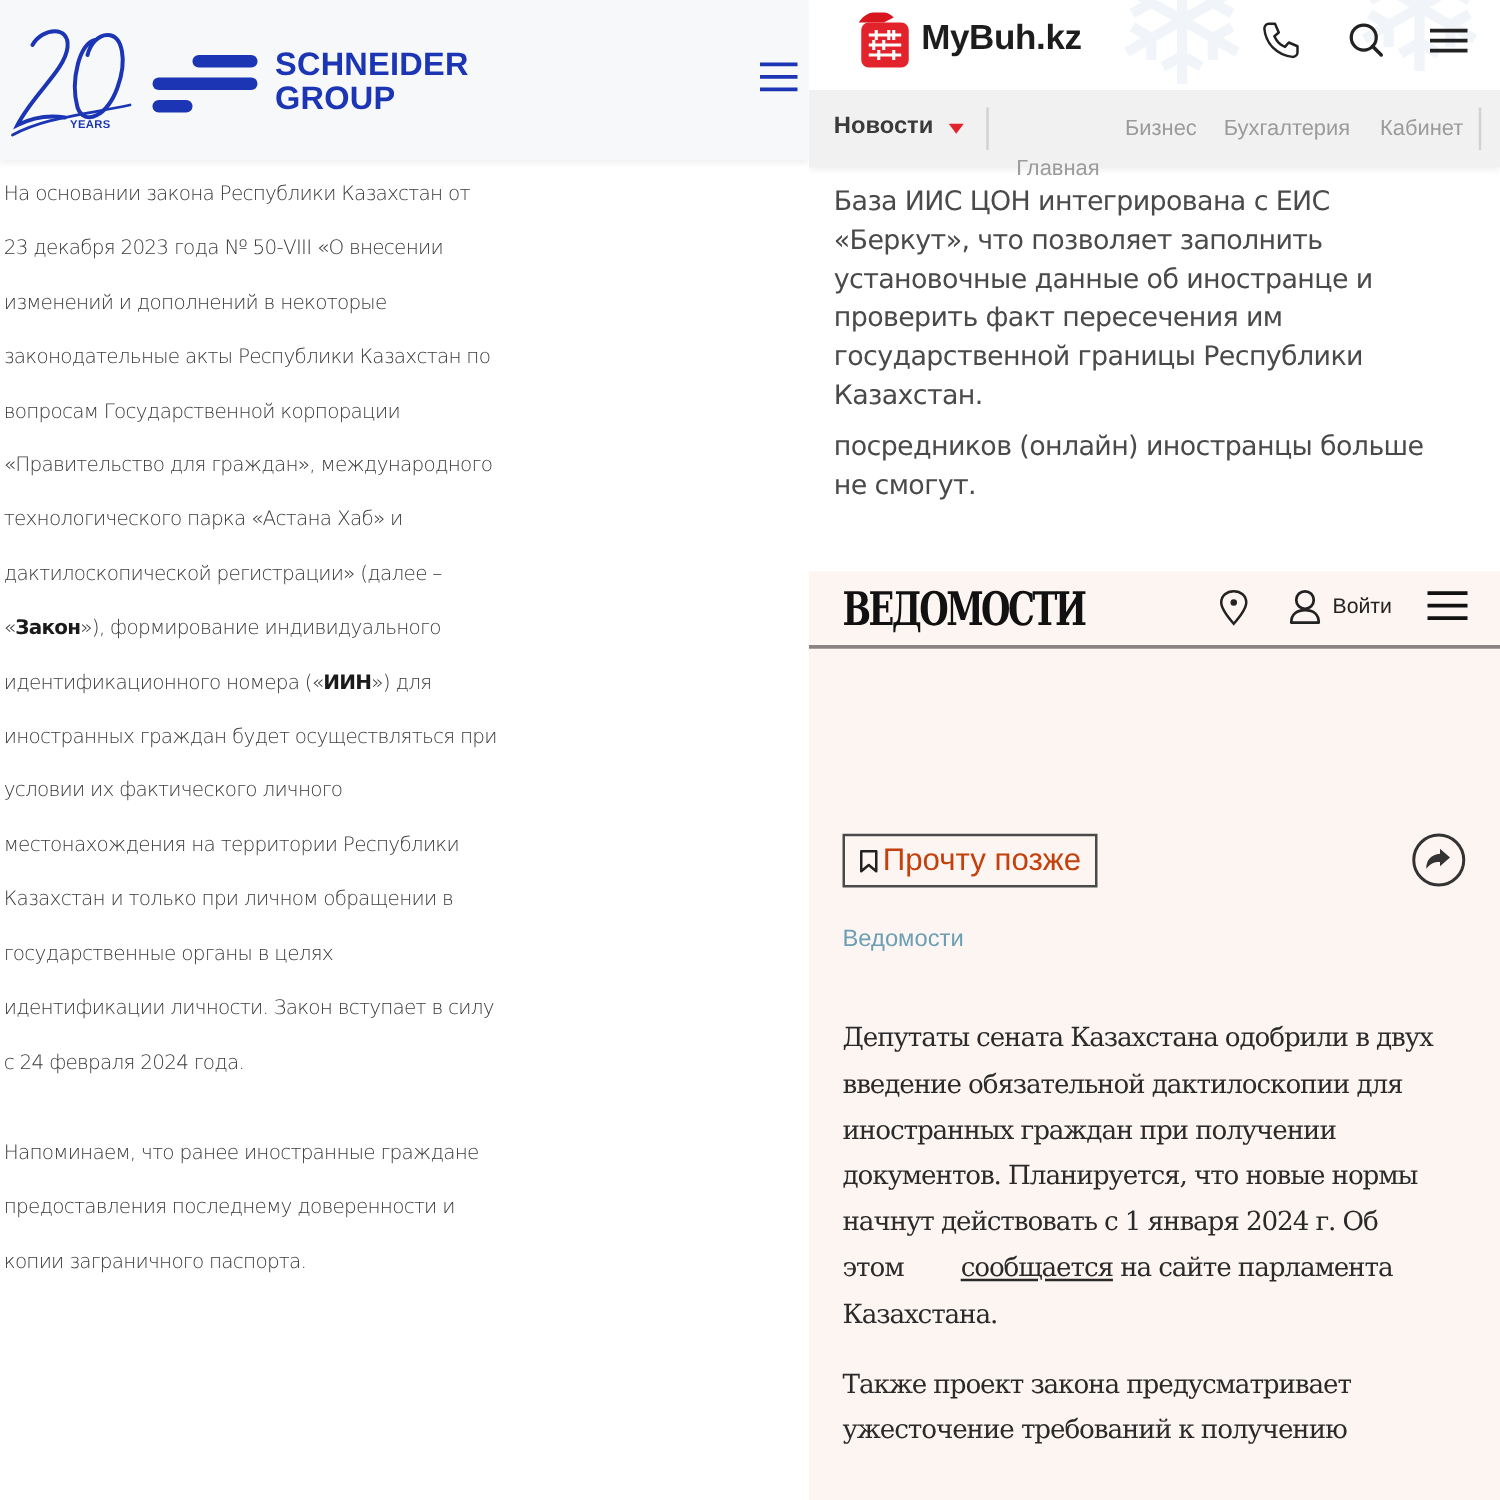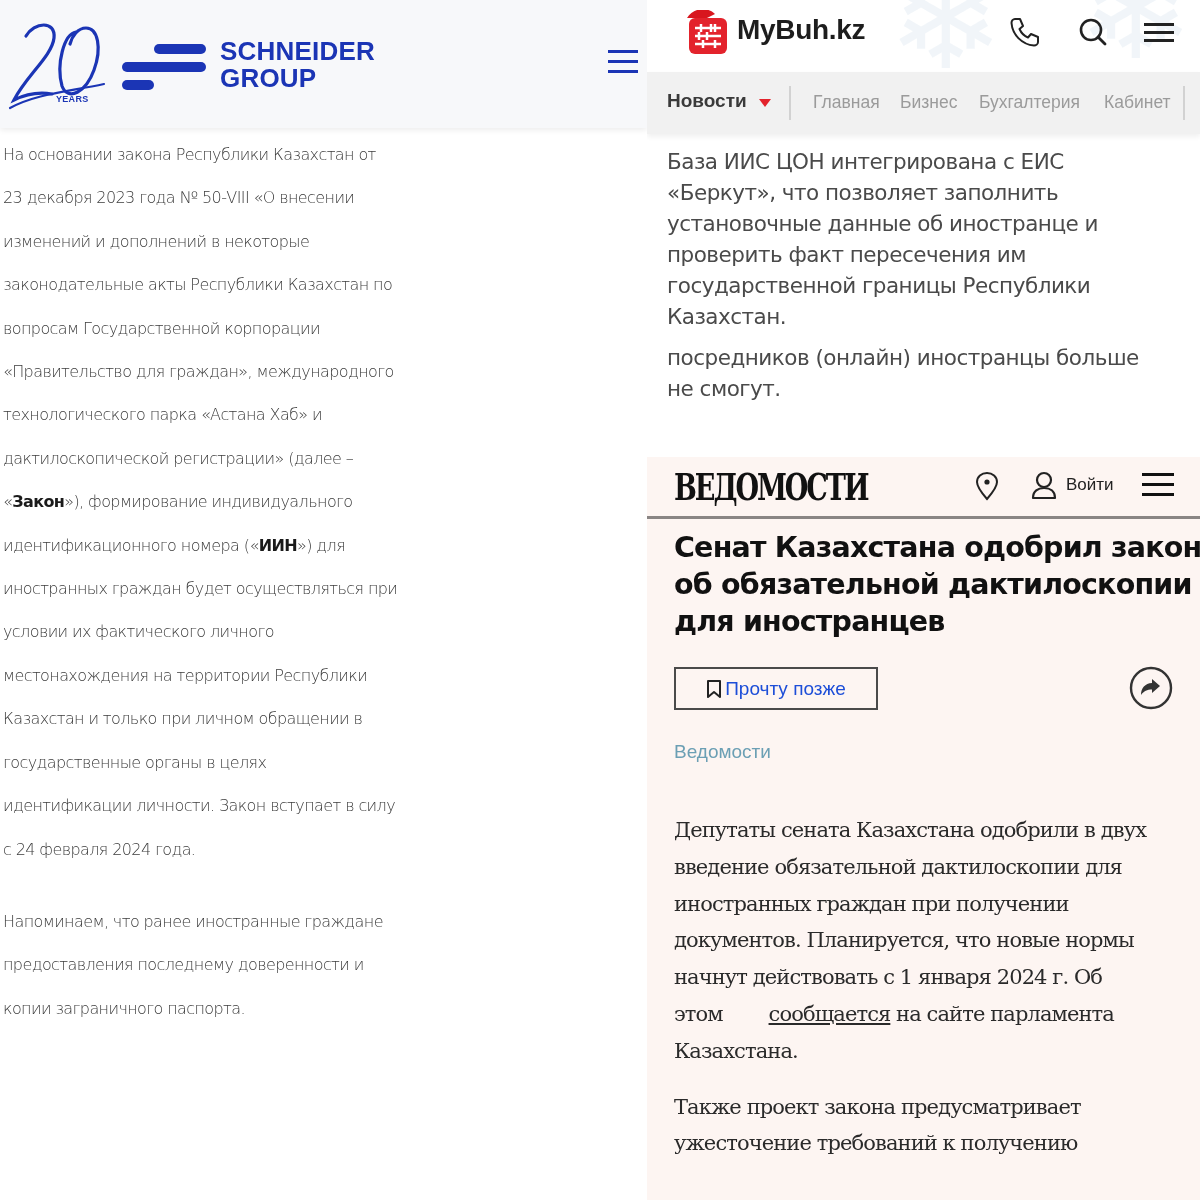--- a/index.html
+++ b/index.html
@@ -44,21 +44,21 @@
     .vd-header { position: absolute; left: 0; top: 0; width: 553px; height: 62px; border-bottom: 3px solid #8a8584; }
     .vd-logo { position: absolute; left: 27px; top: 8px; font-family: "DejaVu Serif", serif; font-weight: bold; font-size: 33px; color: #111; letter-spacing: -2.5px; transform: scaleX(0.82) scaleY(1.12); transform-origin: left top; }
     .vd-pin { position: absolute; left: 327px; top: 14px; width: 26px; height: 30px; cursor: pointer; }
     .vd-login { position: absolute; left: 383px; top: 12px; height: 32px; display: flex; align-items: center; cursor: pointer; }
     .vd-login-text { font-family: "Liberation Sans", sans-serif; font-size: 17px; color: #222; margin-left: 8px; }
     .vd-menu { position: absolute; left: 495px; top: 16px; width: 32px; height: 24px; cursor: pointer; }
     .vd-menu span { position: absolute; left: 0; width: 32px; height: 3px; background: #111; }
 
     .vd-title { position: absolute; left: 27px; top: 72px; width: 510px; font-family: "DejaVu Sans", sans-serif; font-weight: bold; font-size: 28.5px; line-height: 37px; color: #111; letter-spacing: -0.8px; }
     .vd-title .line { display: block; white-space: nowrap; }
-    .vd-readlater { position: absolute; left: 27px; top: 210px; width: 204px; height: 43px; border: 2px solid #4a4a4a; background: transparent; display: flex; align-items: center; justify-content: center; cursor: pointer; font-family: "Liberation Sans", sans-serif; font-size: 19px; color: #1d4ed8; }
+    .vd-readlater { position: absolute; left: 27px; top: 210px; width: 204px; height: 43px; border: 2px solid #4a4a4a; background: transparent; display: flex; align-items: center; justify-content: center; cursor: pointer; font-family: "Liberation Sans", sans-serif; font-size: 25px; color: #c2410c; }
     .vd-readlater svg { margin-right: 3px; }
     .vd-share { position: absolute; left: 482px; top: 209px; width: 44px; height: 44px; cursor: pointer; }
     .vd-source { position: absolute; left: 27px; top: 284px; font-family: "Liberation Sans", sans-serif; font-size: 19px; color: #6b9fb4; cursor: pointer; }
 
     .vd-body { position: absolute; left: 27px; top: 355px; width: 515px; font-family: "DejaVu Serif", serif; font-size: 21px; line-height: 36.8px; color: #2a2a2a; letter-spacing: -0.9px; }
     .vd-body p { margin-bottom: 19px; }
     .vd-body .line { display: block; white-space: nowrap; }
     .vd-body a { color: #2a2a2a; text-decoration: underline; cursor: pointer; margin-left: 40px; }
   </style>
 </head>
@@ -146,21 +146,21 @@
       <rect x="3" y="9" width="30" height="3" fill="#222"></rect>
       <rect x="3" y="17" width="30" height="3" fill="#222"></rect>
       <rect x="3" y="25" width="30" height="3" fill="#222"></rect>
     </svg>
   </div>
 
   <div class="mb-nav">
     <span class="mb-nav-active">Новости</span>
     <span class="mb-caret"></span>
     <span class="mb-divider" style="left:142px;"></span>
-    <span class="mb-nav-item" style="left:166px;">Главная</span>
+    <span class="mb-nav-item" style="left:166px;margin-top:32px;">Главная</span>
     <span class="mb-nav-item" style="left:253px;">Бизнес</span>
     <span class="mb-nav-item" style="left:332px;">Бухгалтерия</span>
     <span class="mb-nav-item" style="left:457px;">Кабинет</span>
     <span class="mb-divider" style="left:536px;"></span>
   </div>
 
   <div class="mb-body">
     <p>
       <span class="line">База ИИС ЦОН интегрирована с ЕИС</span>
       <span class="line">«Беркут», что позволяет заполнить</span>
@@ -190,25 +190,20 @@
       </svg>
       <span class="vd-login-text">Войти</span>
     </div>
     <div class="vd-menu">
       <span style="top:0;"></span>
       <span style="top:10px;"></span>
       <span style="top:20px;"></span>
     </div>
   </div>
 
-  <h1 class="vd-title">
-    <span class="line">Сенат Казахстана одобрил закон</span>
-    <span class="line">об обязательной дактилоскопии</span>
-    <span class="line">для иностранцев</span>
-  </h1>
 
   <button class="vd-readlater">
     <svg width="16" height="20" viewBox="0 0 16 20">
       <path d="M2 2 L14 2 L14 18 L8 13 L2 18 Z" fill="none" stroke="#222" stroke-width="2" stroke-linejoin="round"></path>
     </svg>
     <span>Прочту позже</span>
   </button>
 
   <svg class="vd-share" viewBox="0 0 44 44">
     <circle cx="22" cy="22" r="20" fill="none" stroke="#333" stroke-width="2.4"></circle>

